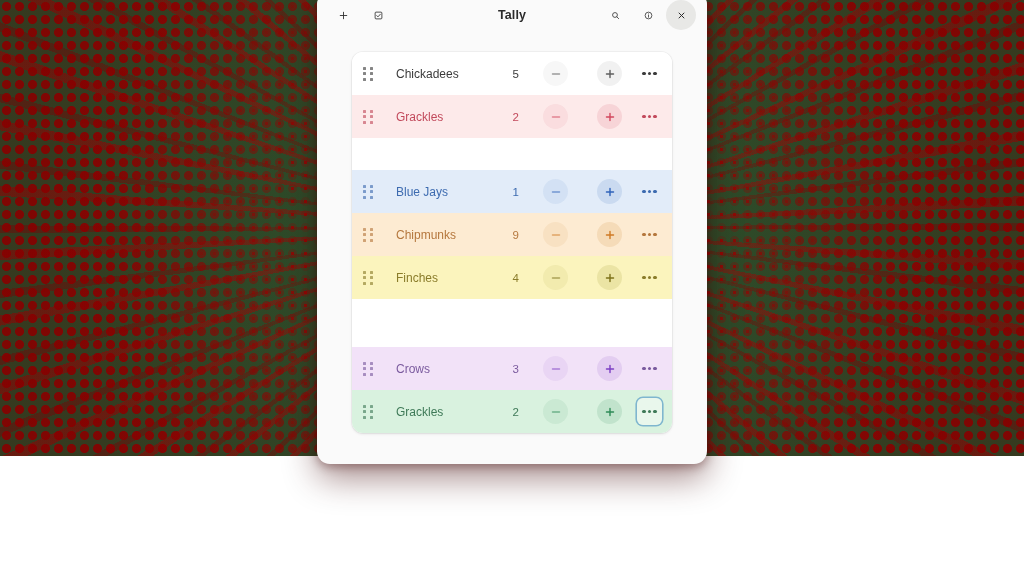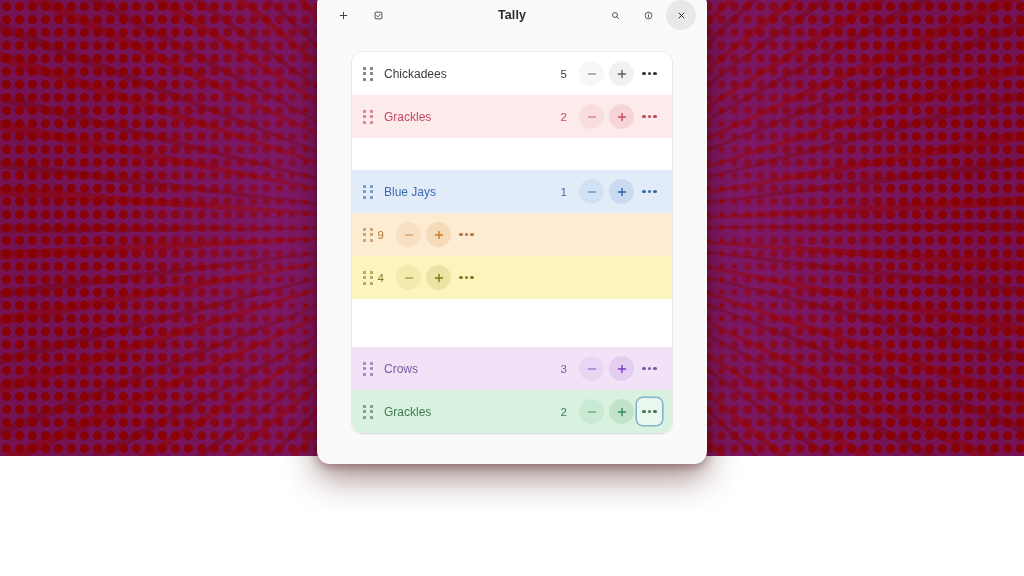--- a/index.html
+++ b/index.html
@@ -4,21 +4,21 @@
 <style>
   * { margin:0; padding:0; box-sizing:border-box; }
   html, body {
     width:1024px; height:576px; overflow:hidden;
     font-family:"Liberation Sans", sans-serif;
   }
 
   
   #desktop{
     position:relative; width:1024px; height:456px;
-    background:#701a75;
+    background:#14532d;
     display:flex; align-items:center; justify-content:center;
   }
   
   #rays{
     position:absolute; inset:0;
     background:
       repeating-conic-gradient(from 0deg at 50% 50%,
         rgba(150,5,5,.55) 0deg 1.1deg,
         rgba(150,5,5,0)  1.1deg 3.0deg,
         rgba(120,2,2,.40) 3.0deg 3.9deg,
@@ -84,21 +84,21 @@
   #content{ flex:1; padding:14px 35px 0 35px; }
   #tally-list{
     border-radius:11px; overflow:hidden;
     box-shadow:0 1px 3px rgba(0,0,0,.10), 0 0 0 1px rgba(0,0,0,.035);
     background:#fff;
   }
 
   .tally-row{
     display:flex; align-items:center;
     height:43px; padding:0 10px 0 9px;
-    gap:0;
+    gap:12px;
   }
   .drag-handle{
     width:14px; height:16px; flex:0 0 14px;
     display:grid; grid-template-columns:repeat(2,3px); grid-template-rows:repeat(3,3px);
     gap:2.5px 4px; align-content:center; justify-content:center;
     cursor:grab; opacity:.62;
   }
   .drag-handle i{ display:block; width:3px; height:3px; border-radius:.5px; background:currentColor; }
   .row-label{
     flex:1; font-size:12px; margin-left:9px;
@@ -266,20 +266,21 @@
           </div>
           <div class="tally-row" style="background: rgb(253, 235, 210); color: rgb(181, 119, 61);">
             <div class="drag-handle">
               <i></i>
               <i></i>
               <i></i>
               <i></i>
               <i></i>
               <i></i>
             </div>
+            <div class="row-label">Chipmunks</div>
             <div class="row-count">9</div>
             <button class="rbtn minus" style="background: rgba(200, 125, 40, 0.15); color: rgb(207, 122, 36);">
               <svg viewBox="0 0 16 16" width="12" height="12">
                 <path d="M3.3 8h9.4" stroke="currentColor" stroke-width="1.9" stroke-linecap="round"></path>
               </svg>
             </button>
             <div style="width: 5px; flex: 0 0 5px;"></div>
             <button class="rbtn plus" style="background: rgba(200, 125, 40, 0.15); color: rgb(207, 122, 36);">
               <svg viewBox="0 0 16 16" width="12" height="12">
                 <path d="M8 3.3v9.4M3.3 8h9.4" stroke="currentColor" stroke-width="1.9" stroke-linecap="round"></path>
@@ -295,20 +296,21 @@
           </div>
           <div class="tally-row" style="background: rgb(251, 244, 189); color: rgb(138, 124, 42);">
             <div class="drag-handle">
               <i></i>
               <i></i>
               <i></i>
               <i></i>
               <i></i>
               <i></i>
             </div>
+            <div class="row-label">Finches</div>
             <div class="row-count">4</div>
             <button class="rbtn minus" style="background: rgba(150, 140, 30, 0.15); color: rgb(125, 113, 24);">
               <svg viewBox="0 0 16 16" width="12" height="12">
                 <path d="M3.3 8h9.4" stroke="currentColor" stroke-width="1.9" stroke-linecap="round"></path>
               </svg>
             </button>
             <div style="width: 5px; flex: 0 0 5px;"></div>
             <button class="rbtn plus" style="background: rgba(150, 140, 30, 0.15); color: rgb(125, 113, 24);">
               <svg viewBox="0 0 16 16" width="12" height="12">
                 <path d="M8 3.3v9.4M3.3 8h9.4" stroke="currentColor" stroke-width="1.9" stroke-linecap="round"></path>

